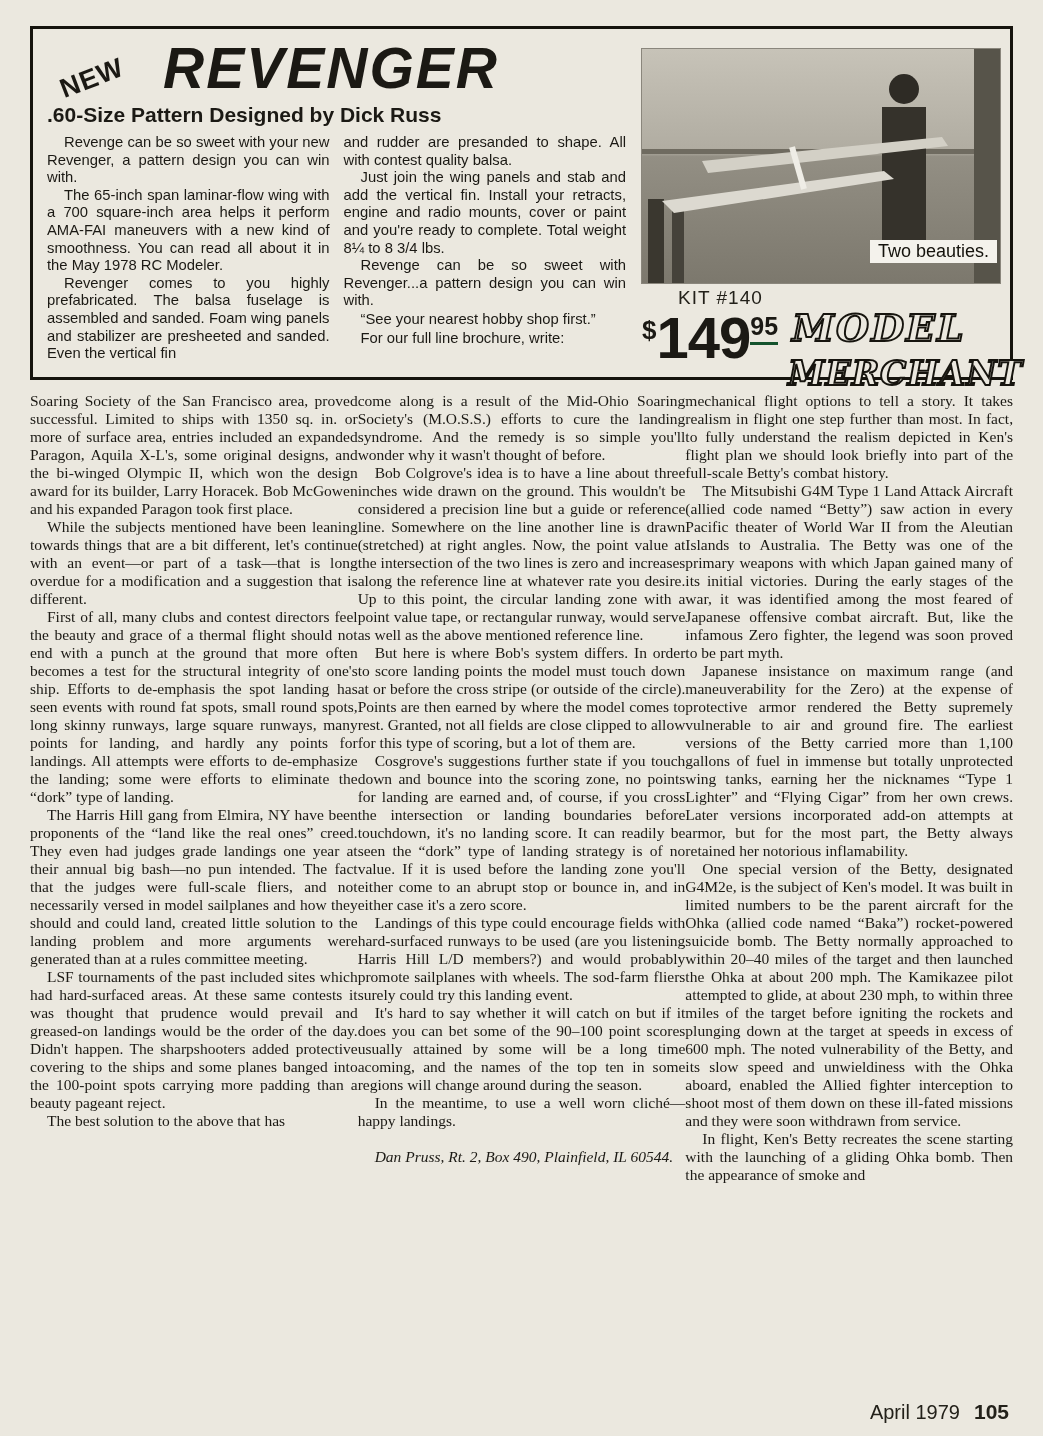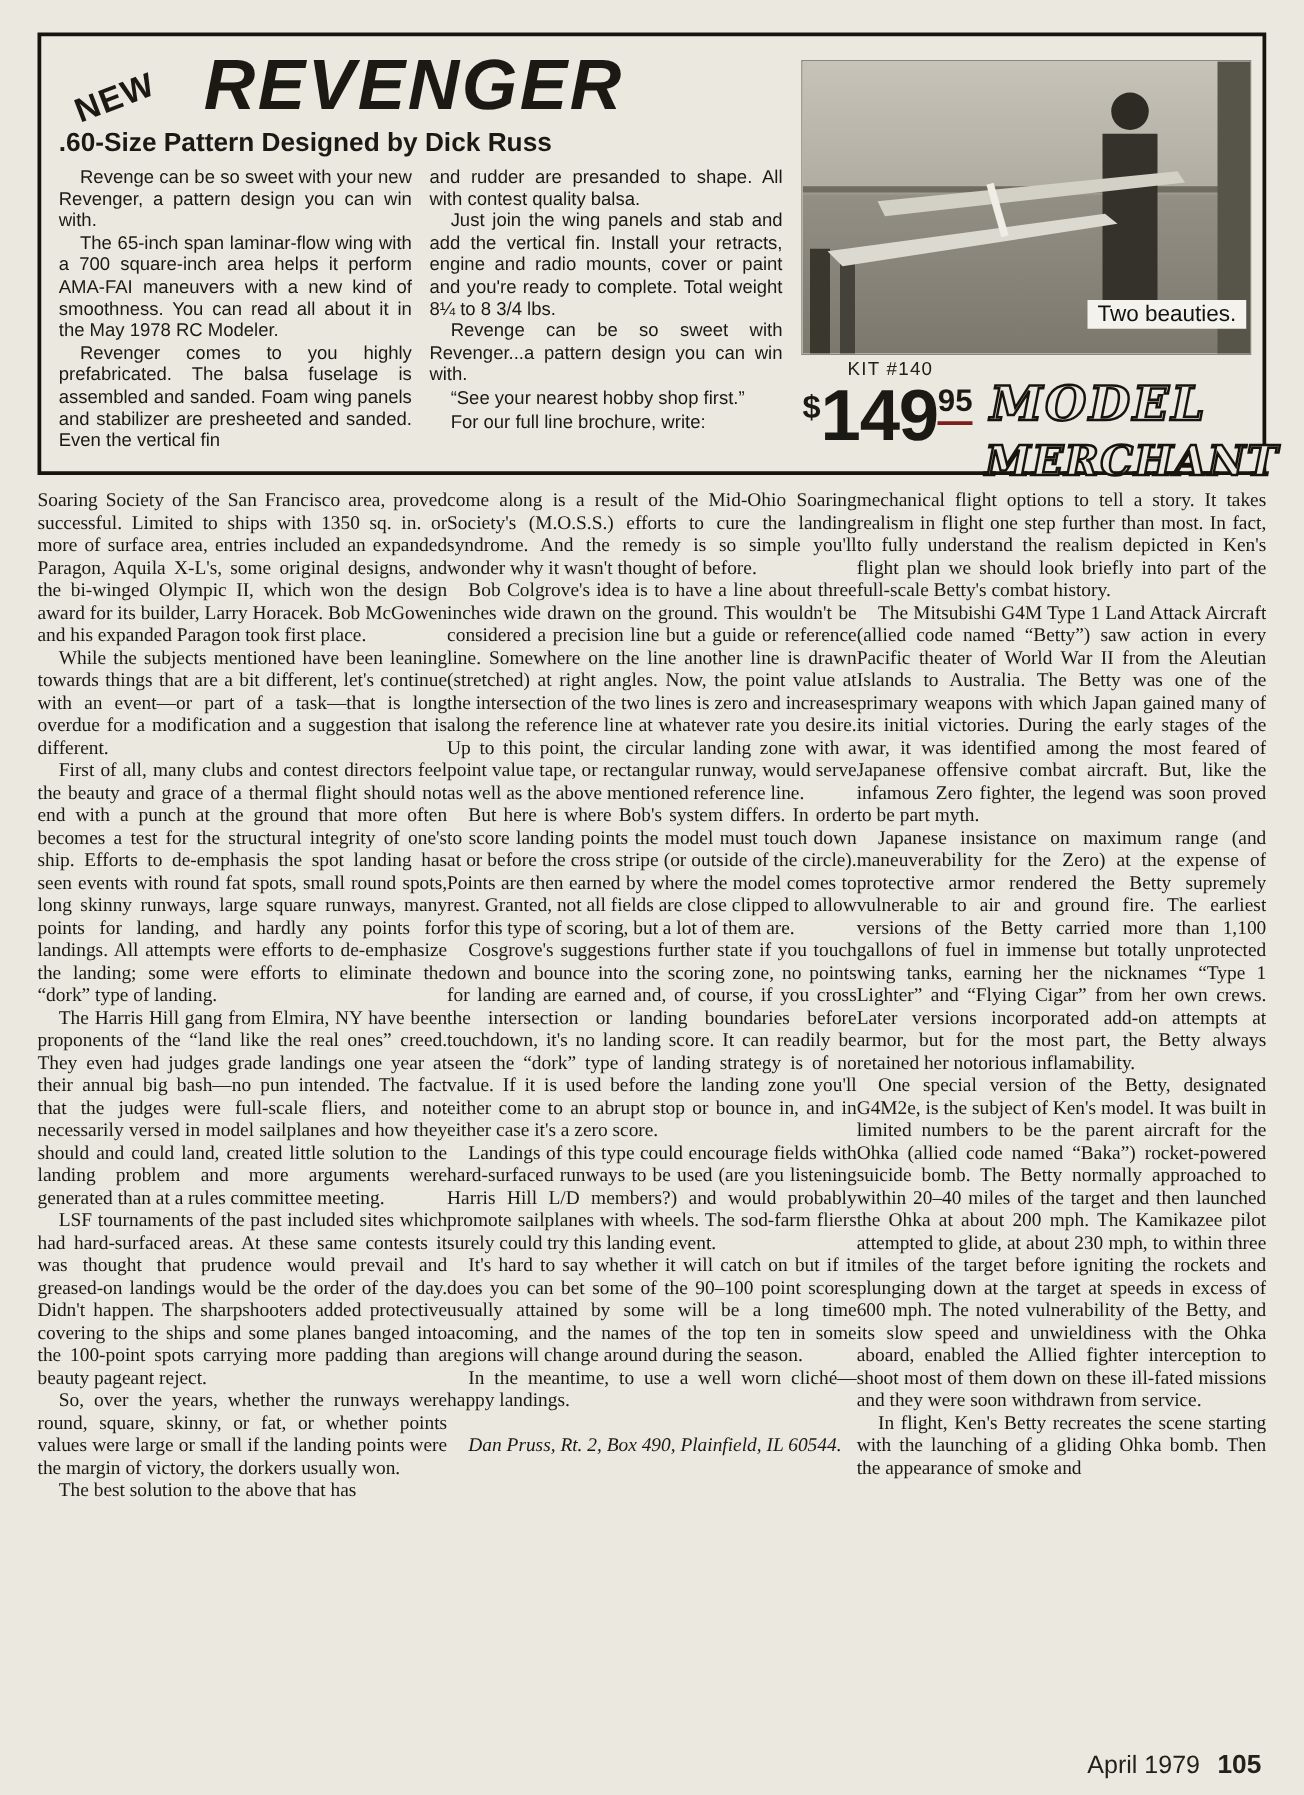--- a/index.html
+++ b/index.html
@@ -53,26 +53,26 @@
   }
   .ad-photo svg { display:block; width:100%; height:100%; }
   .photo-caption {
     position:absolute; right:3px; bottom:20px;
     background:#f4f2ec; color:#14120c;
     font-size:18px; padding:1px 8px;
     font-family:"Liberation Sans", sans-serif;
   }
 
   .price-area { position:absolute; top:258px; right:10px; width:358px; }
-  .kit-label { margin-left:36px; font-size:15px; letter-spacing:1px; color:#23211a; }
+  .kit-label { margin-left:36px; font-size:19px; letter-spacing:1px; color:#23211a; }
   .price-row { display:flex; align-items:flex-start; margin-top:0; }
   .price { display:flex; align-items:flex-start; }
   .price .dollar { font-size:26px; font-weight:bold; margin-top:6px; }
   .price .amount { font-size:58px; font-weight:bold; line-height:1; letter-spacing:-1px; }
-  .price .cents { font-size:25px; font-weight:bold; margin-top:3px; border-bottom:3px solid #7f1d1d; padding-bottom:1px; }
+  .price .cents { font-size:25px; font-weight:bold; margin-top:3px; border-bottom:3px solid #14532d; padding-bottom:1px; }
   .mm-logo { margin-left:8px; margin-top:-6px; }
 
   
   .body-columns {
     display:flex; 
     margin-top:12px;
     height:1002px;
     overflow:hidden;
   }
   .col { flex:1; font-size:15.5px; line-height:18px; text-align:justify; hyphens:auto; }
@@ -160,21 +160,20 @@
     </div>
   </section>
 
   <section class="body-columns">
     <div class="col flow">
         <p>Soaring Society of the San Francisco area, proved successful. Limited to ships with 1350 sq. in. or more of surface area, entries included an expanded Paragon, Aquila X-L's, some original designs, and the bi-winged Olympic II, which won the design award for its builder, Larry Horacek. Bob McGowen and his expanded Paragon took first place.</p>
         <p>While the subjects mentioned have been leaning towards things that are a bit different, let's continue with an event—or part of a task—that is long overdue for a modification and a suggestion that is different.</p>
         <p>First of all, many clubs and contest directors feel the beauty and grace of a thermal flight should not end with a punch at the ground that more often becomes a test for the structural integrity of one's ship. Efforts to de-emphasis the spot landing has seen events with round fat spots, small round spots, long skinny runways, large square runways, many points for landing, and hardly any points for landings. All attempts were efforts to de-emphasize the landing; some were efforts to eliminate the “dork” type of landing.</p>
         <p>The Harris Hill gang from Elmira, NY have been proponents of the “land like the real ones” creed. They even had judges grade landings one year at their annual big bash—no pun intended. The fact that the judges were full-scale fliers, and not necessarily versed in model sailplanes and how they should and could land, created little solution to the landing problem and more arguments were generated than at a rules committee meeting.</p>
         <p>LSF tournaments of the past included sites which had hard-surfaced areas. At these same contests it was thought that prudence would prevail and greased-on landings would be the order of the day. Didn't happen. The sharpshooters added protective covering to the ships and some planes banged into the 100-point spots carrying more padding than a beauty pageant reject.</p>
-        <p>So, over the years, whether the runways were round, square, skinny, or fat, or whether points values were large or small if the landing points were the margin of victory, the dorkers usually won.</p>
         <p>The best solution to the above that has</p>
       </div>
 
     <div class="col">
       <div class="flow">
           <p>come along is a result of the Mid-Ohio Soaring Society's (M.O.S.S.) efforts to cure the landing syndrome. And the remedy is so simple you'll wonder why it wasn't thought of before.</p>
           <p>Bob Colgrove's idea is to have a line about three inches wide drawn on the ground. This wouldn't be considered a precision line but a guide or reference line. Somewhere on the line another line is drawn (stretched) at right angles. Now, the point value at the intersection of the two lines is zero and increases along the reference line at whatever rate you desire. Up to this point, the circular landing zone with a point value tape, or rectangular runway, would serve as well as the above mentioned reference line.</p>
           <p>But here is where Bob's system differs. In order to score landing points the model must touch down at or before the cross stripe (or outside of the circle). Points are then earned by where the model comes to rest. Granted, not all fields are close clipped to allow for this type of scoring, but a lot of them are.</p>
           <p>Cosgrove's suggestions further state if you touch down and bounce into the scoring zone, no points for landing are earned and, of course, if you cross the intersection or landing boundaries before touchdown, it's no landing score. It can readily be seen the “dork” type of landing strategy is of no value. If it is used before the landing zone you'll either come to an abrupt stop or bounce in, and in either case it's a zero score.</p>
           <p>Landings of this type could encourage fields with hard-surfaced runways to be used (are you listening Harris Hill L/D members?) and would probably promote sailplanes with wheels. The sod-farm fliers surely could try this landing event.</p>

